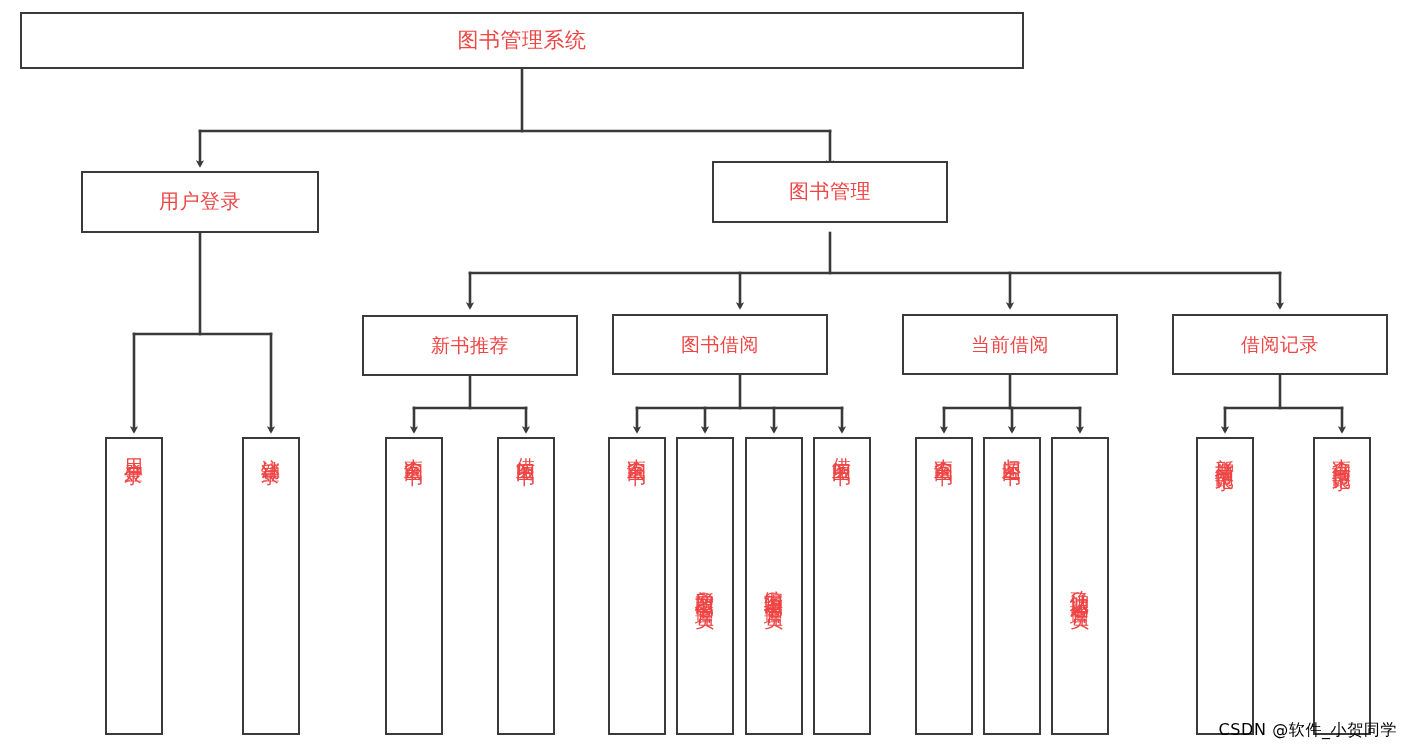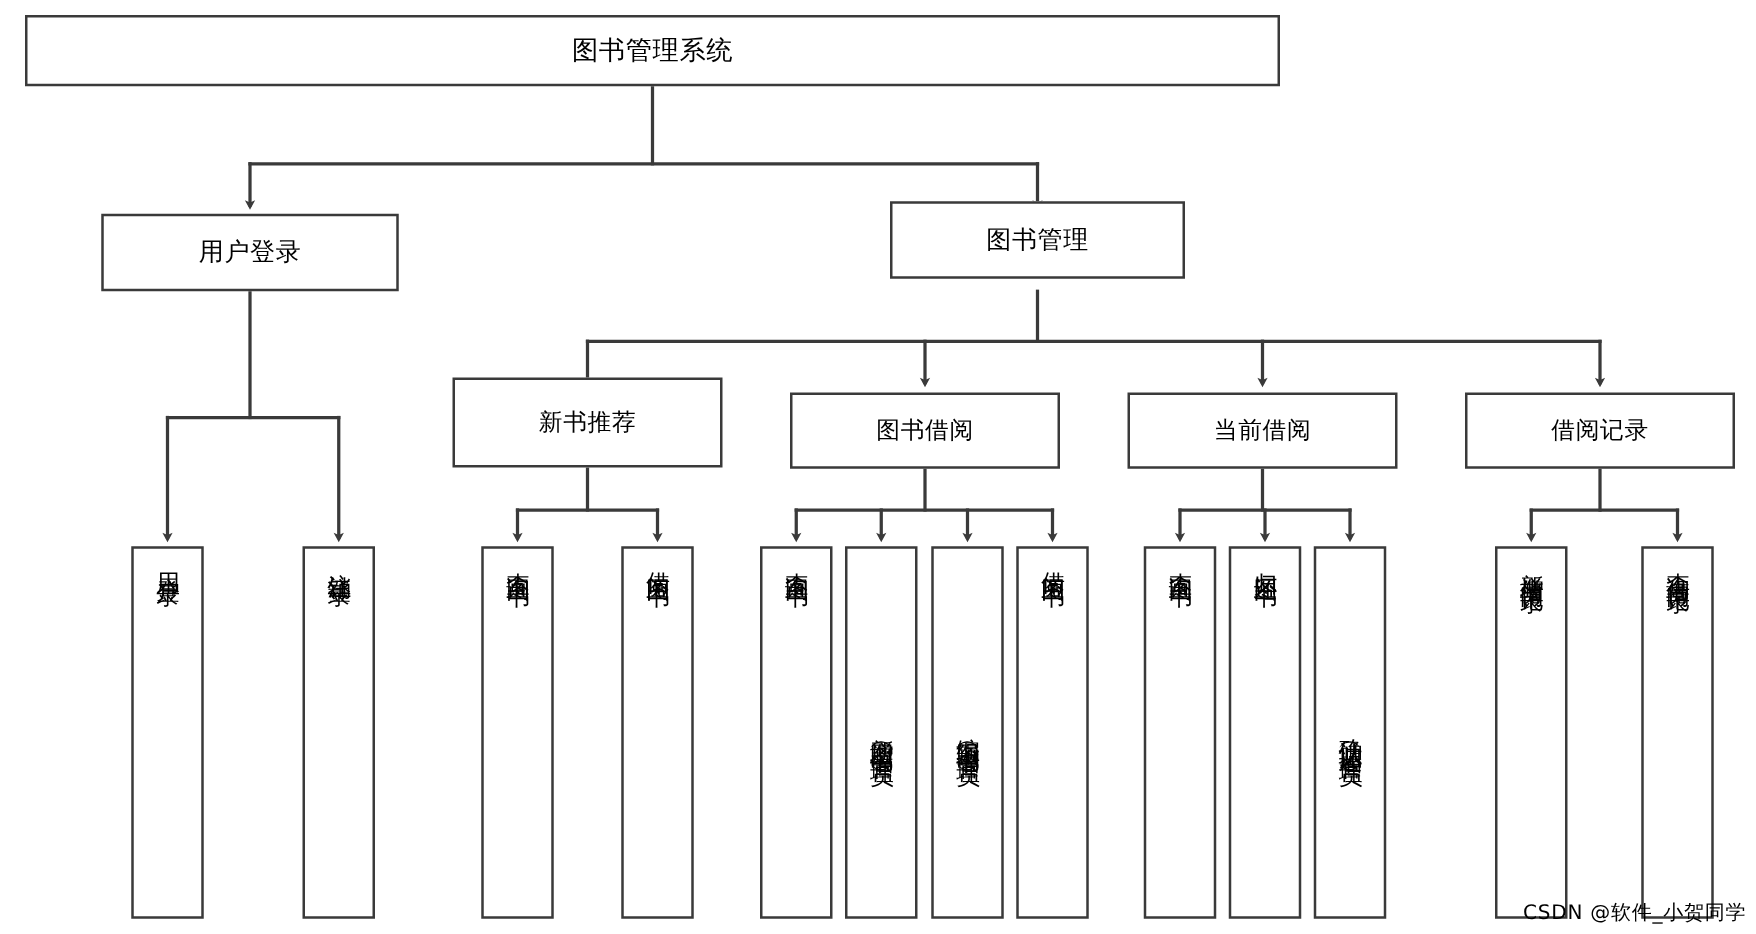--- a/index.html
+++ b/index.html
@@ -31,21 +31,21 @@
     position: absolute;
     box-sizing: border-box;
     border: 2.5px solid #3a3a3a;
     background: #ffffff;
     display: flex;
     align-items: center;
     justify-content: center;
     z-index: 2;
   }
   .node .label {
-    color: #000000;
+    color: #ef4444;
     letter-spacing: 0.5px;
     line-height: 1.18;
     text-align: center;
     white-space: nowrap;
   }
   .node.root .label { font-size: 21px; }
   .node.lvl1 .label { font-size: 20px; }
   .node.lvl2 .label { font-size: 19px; }
   .node.leaf {
     align-items: flex-start;
@@ -133,24 +133,24 @@
     <span class="label">图书管理系统</span>
   </div>
 
   <div class="node lvl1" style="left:81px; top:171px; width:238px; height:62px;">
     <span class="label">用户登录</span>
   </div>
   <div class="node lvl1" style="left:712px; top:161px; width:236px; height:62px;">
     <span class="label">图书管理</span>
   </div>
 
-  <div class="node lvl2" style="left:362px; top:302px; width:216px; height:72px;">
+  <div class="node lvl2" style="left:362px; top:315px; width:216px; height:61px;">
     <span class="label">新书推荐</span>
   </div>
-  <div class="node lvl2" style="left:632px; top:314px; width:216px; height:61px;">
+  <div class="node lvl2" style="left:612px; top:314px; width:216px; height:61px;">
     <span class="label">图书借阅</span>
   </div>
   <div class="node lvl2" style="left:902px; top:314px; width:216px; height:61px;">
     <span class="label">当前借阅</span>
   </div>
   <div class="node lvl2" style="left:1172px; top:314px; width:216px; height:61px;">
     <span class="label">借阅记录</span>
   </div>
 
   <div class="node leaf" style="left:105px; top:437px; width:58px; height:298px;">

